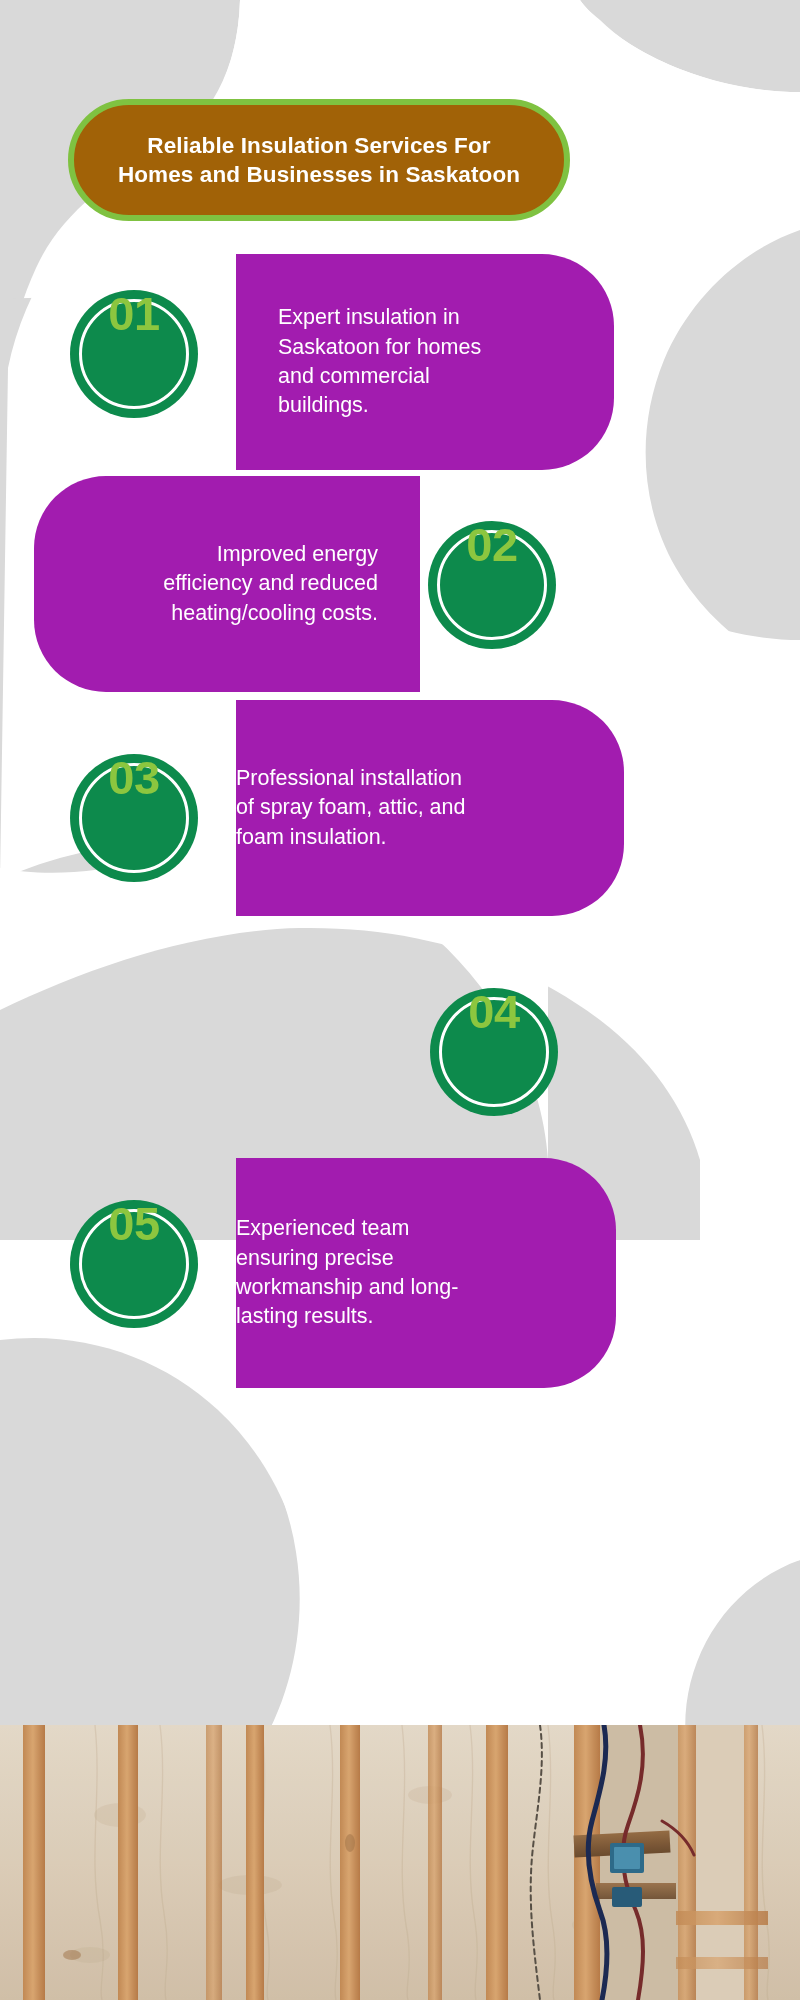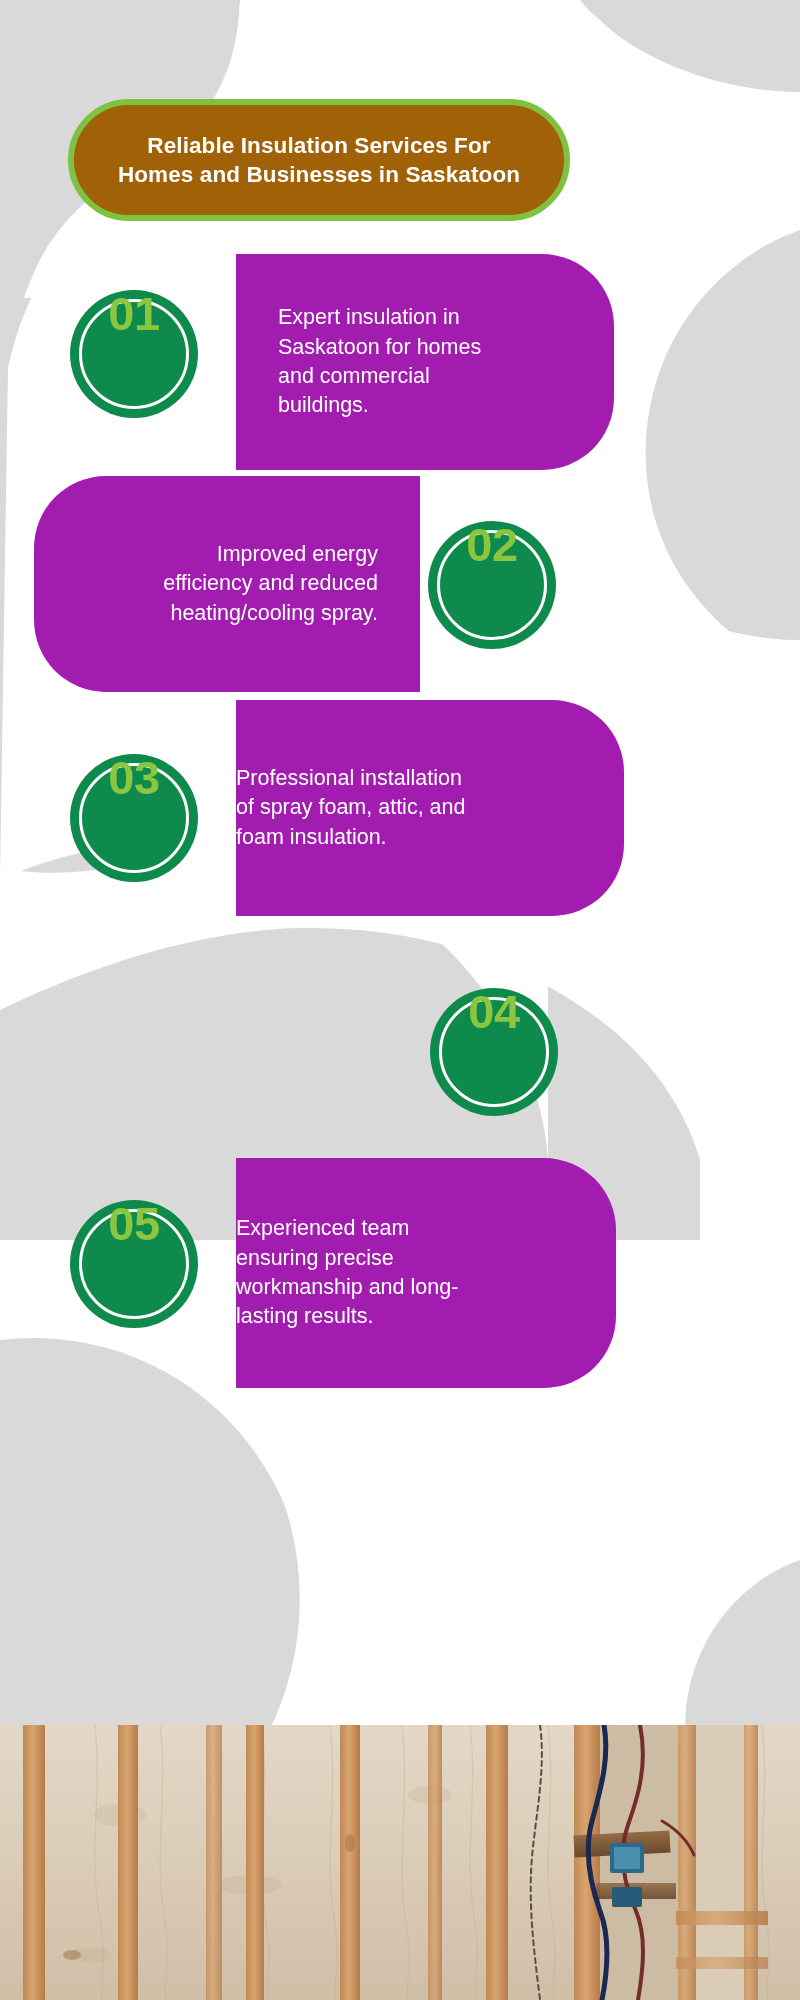--- a/index.html
+++ b/index.html
@@ -195,21 +195,21 @@
   </div>
   <div class="num-circle" style="left:70px; top:290px;">
     <span class="num-ring"></span>
     <span class="num-label">01</span>
   </div>
 
   <div class="card left" style="left:10px; top:476px; width:386px; height:216px; padding-right:42px; justify-content:flex-end;margin-left:24px;">
     <div class="card-text" style="text-align:right;">
       <span>Improved energy</span><br>
       <span>efficiency and reduced</span><br>
-      <span>heating/cooling spray.</span>
+      <span>heating/cooling costs.</span>
     </div>
   </div>
   <div class="num-circle" style="left:428px; top:521px;">
     <span class="num-ring"></span>
     <span class="num-label">02</span>
   </div>
 
   <div class="card right" style="left:236px; top:700px; width:388px; height:216px; ">
     <div class="card-text">
       <span>Professional installation</span><br>

